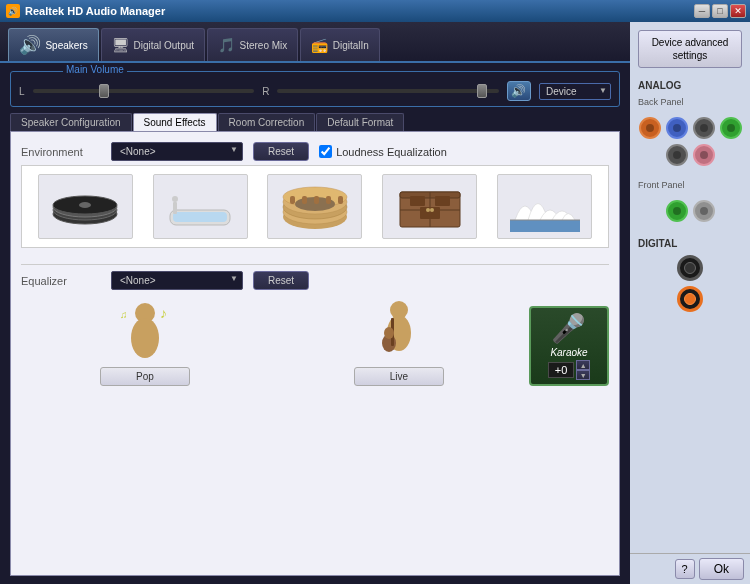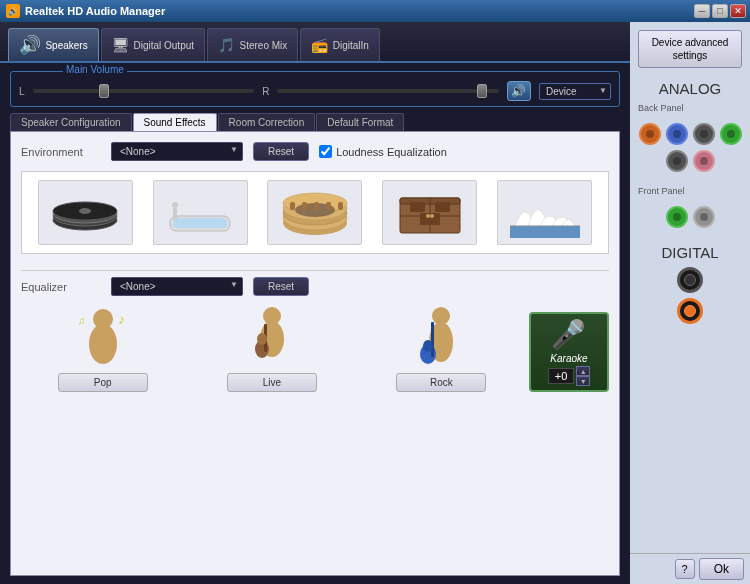--- a/index.html
+++ b/index.html
@@ -148,21 +148,21 @@
       display: flex;
       flex-direction: column;
       padding: 10px;
     }
 
     
     .env-row {
       display: flex;
       align-items: center;
       gap: 10px;
-      margin-bottom: 10px;
+      margin-bottom: 4px;
     }
     .env-label { color: #555; font-size: 11px; width: 80px; }
     .env-select {
       background: #1a1a2e;
       border: 1px solid #4a4a6a;
       color: #ccc;
       padding: 3px 20px 3px 8px;
       font-size: 10px;
       border-radius: 2px;
       width: 132px;
@@ -305,21 +305,21 @@
       background: linear-gradient(to bottom, #e8e8f8, #c8c8d8);
       border: 1px solid #8a8aaa;
       border-radius: 3px;
       padding: 5px 6px;
       font-size: 10px;
       color: #000;
       cursor: pointer;
       text-align: center;
       line-height: 1.3;
     }
-    .section-title { font-size: 15px; font-weight: normal; color: #333; margin-top: 6px; text-align: center; }
+    .section-title { font-size: 10px; font-weight: bold; color: #333; margin-top: 6px; }
     .section-sub { font-size: 9px; color: #555; margin-bottom: 4px; }
 
     
     .jacks-row { display: flex; flex-wrap: wrap; gap: 5px; justify-content: center; }
     .jack {
       width: 22px; height: 22px;
       border-radius: 50%;
       border: 2px solid #888;
       cursor: pointer;
       position: relative;
@@ -566,33 +566,20 @@
 
               <ellipse cx="25" cy="45" rx="7" ry="9" fill="#8B5E3C"></ellipse>
               <rect x="27" y="20" width="3" height="28" rx="1" fill="#6a4020"></rect>
               <ellipse cx="25" cy="35" rx="5" ry="6" fill="#a07040"></ellipse>
             </svg>
           </div>
           <button class="music-btn">Live</button>
         </div>
 
 
-        <div class="music-item">
-          <div class="music-icon">
-            <svg width="70" height="65" viewBox="0 0 70 65">
-              <circle cx="35" cy="12" r="9" fill="#c8a060"></circle>
-              <ellipse cx="35" cy="38" rx="12" ry="20" fill="#c8a060"></ellipse>
-
-              <ellipse cx="22" cy="50" rx="8" ry="10" fill="#3060c0"></ellipse>
-              <rect x="25" y="18" width="3" height="35" rx="1" fill="#204080"></rect>
-              <ellipse cx="22" cy="42" rx="5" ry="6" fill="#2050a0"></ellipse>
-            </svg>
-          </div>
-          <button class="music-btn">Rock</button>
-        </div>
 
         <div class="karaoke-item">
           <div class="karaoke-box">
             <div style="font-size:28px;">🎤</div>
             <span class="karaoke-label">Karaoke</span>
             <div class="karaoke-counter">
               <div class="karaoke-val">+0</div>
               <div class="karaoke-arrows">
                 <div class="karaoke-arrow">▲</div>
                 <div class="karaoke-arrow">▼</div>

